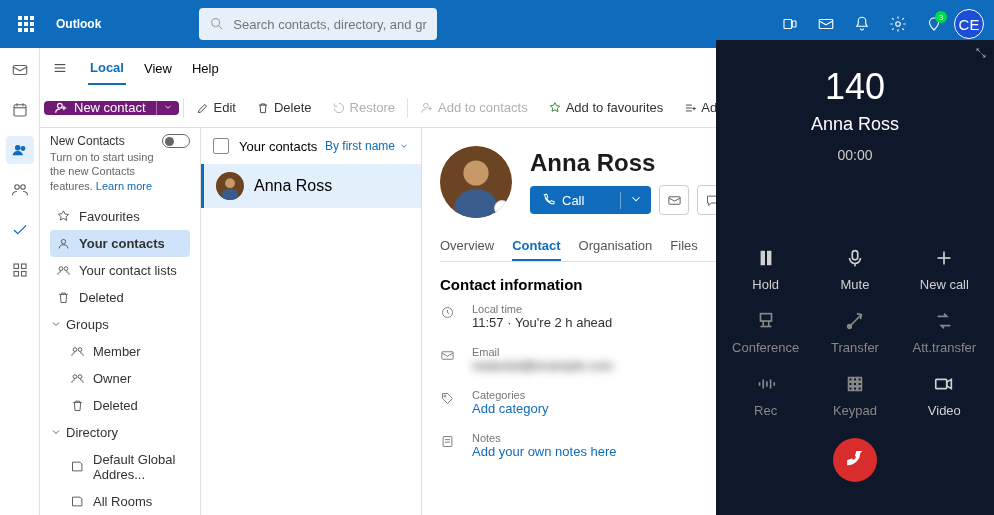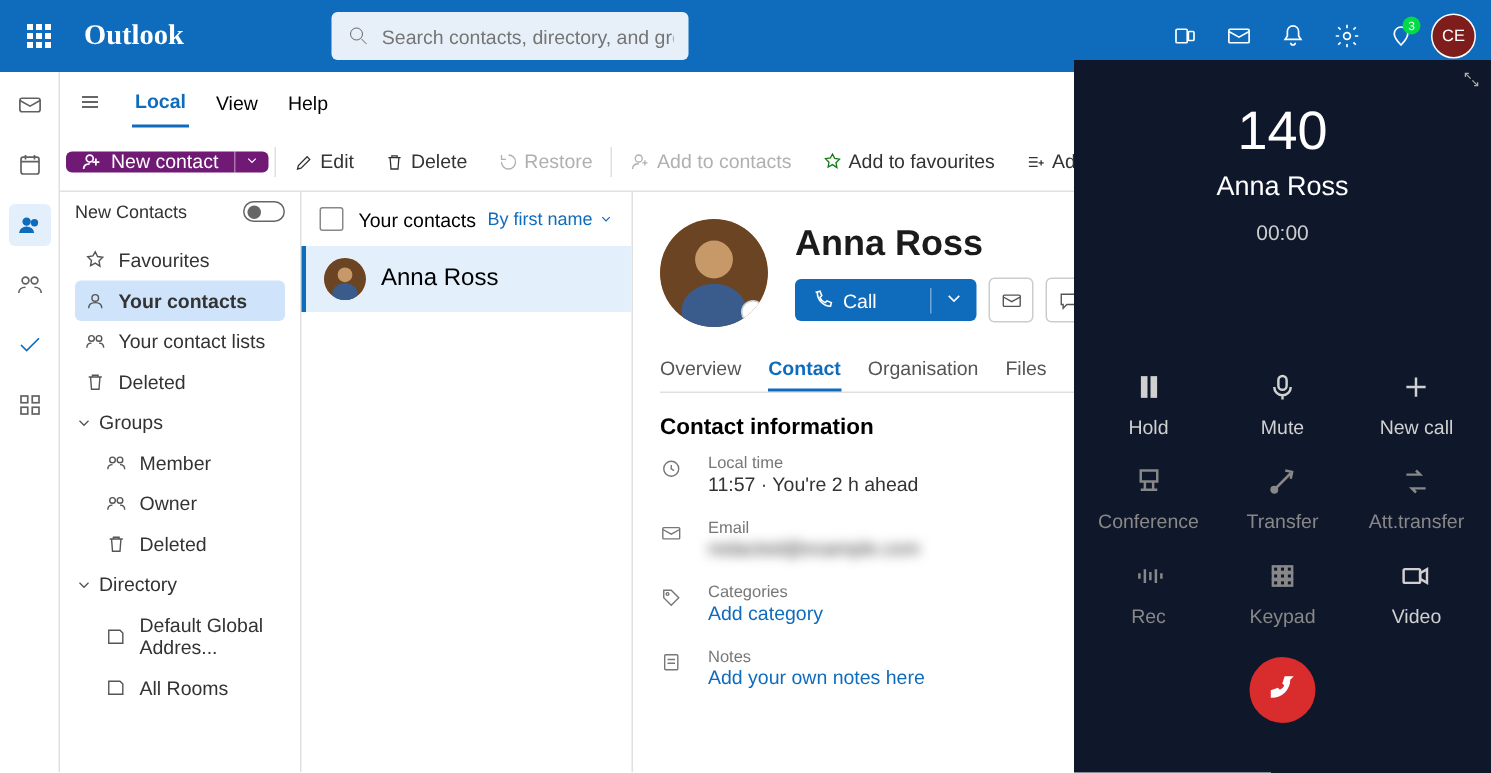--- a/index.html
+++ b/index.html
@@ -2,30 +2,30 @@
 <html><head>
 <meta charset="utf-8">
 <style>
 * { margin: 0; padding: 0; box-sizing: border-box; font-family: "Segoe UI", Arial, sans-serif; }
 html, body { width: 994px; height: 515px; overflow: hidden; background: #fff; }
 
 .topbar { background: #0F6CBD; height: 48px; display: flex; align-items: center; color: #fff; padding: 0 10px; gap: 10px; }
 .waffle { width: 32px; height: 32px; display: flex; align-items: center; justify-content: center; cursor: pointer; }
 .dot-grid { display: grid; grid-template-columns: repeat(3,4px); grid-gap: 2px; }
 .dot-grid span { width: 4px; height: 4px; background: #fff; }
-.app-name { font-size: 19px; font-weight: 600; margin-left: 4px; font-family: Liberation Serif, serif; }
+.app-name { font-size: 12px; font-weight: 600; margin-left: 4px; }
 .search { flex: 0 0 238px; background: rgba(255,255,255,0.9); border-radius: 4px; height: 32px; display: flex; align-items: center; padding: 0 10px; gap: 8px; margin-left: 88px;}
 .search svg { width: 16px; height: 16px; }
 .search input { border: none; outline: none; background: transparent; font-size: 13px; color: #333; flex: 1; }
 .topbar-spacer { flex: 1; }
 .topbar-icons { display: flex; align-items: center; gap: 4px; }
 .tb-icon { width: 32px; height: 32px; display: flex; align-items: center; justify-content: center; cursor: pointer; position: relative; }
 .tb-icon svg { width: 18px; height: 18px; stroke: #fff; fill: none; stroke-width: 1.5; }
 .badge { position: absolute; top: 3px; right: 3px; background: #0d4; color: #fff; border-radius: 50%; width: 12px; height: 12px; font-size: 8px; display:flex;align-items:center;justify-content:center;}
-.avatar-circle { width: 30px; height: 30px; border-radius: 50%; background: #7f1d1d; border: 1px solid #fff; display:flex;align-items:center;justify-content:center; font-size:11px; color:#fff;}
+.avatar-circle { width: 30px; height: 30px; border-radius: 50%; background: #1d4ed8; border: 1px solid #fff; display:flex;align-items:center;justify-content:center; font-size:15px; color:#fff;}
 
 .main-row { display: flex; height: calc(100% - 48px); }
 
 .rail { width: 40px; border-right: 1px solid #e0e0e0; display: flex; flex-direction: column; align-items: center; padding-top: 8px; gap: 12px; }
 .rail-item { width: 28px; height: 28px; display: flex; align-items: center; justify-content: center; cursor: pointer; border-radius:4px; }
 .rail-item.active { background: #e3effa; }
 .rail-item svg { width: 18px; height: 18px; stroke: #616161; fill: none; stroke-width: 1.5; }
 .rail-item.active svg { stroke: #0F6CBD; fill:#0F6CBD; }
 .rail-item.check svg { stroke:#0F6CBD; }
 .tabs-row { display:flex; align-items:center; height: 40px; gap: 16px; padding: 0 8px; font-size:13px; }
@@ -328,20 +328,21 @@
           </div>
       </div>
     </div>
 
     <div style="display:flex;flex:1;overflow:hidden;">
 
       <div class="nav" style="width:160px;">
         <div class="nav-banner">
           <div class="txt">
             <div class="title">New Contacts</div>
+            <div class="sub"><span>Turn on to start using the new Contacts features.  </span><a>Learn more</a></div>
           </div>
           <div class="toggle"></div>
         </div>
         <div class="nav-item">
             <svg viewBox="0 0 24 24">
               <path d="M12 3l2.5 5 5.5.8-4 4 1 5.5L12 15l-5 2.7 1-5.5-4-4 5.5-.8z"></path>
             </svg>
             <span>Favourites</span>
           </div>
         <div class="nav-item selected">

